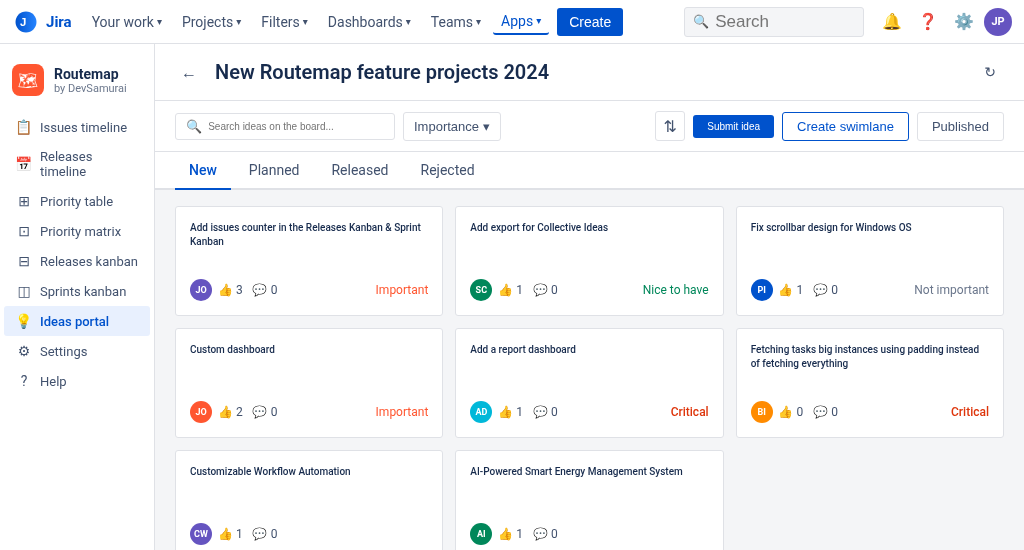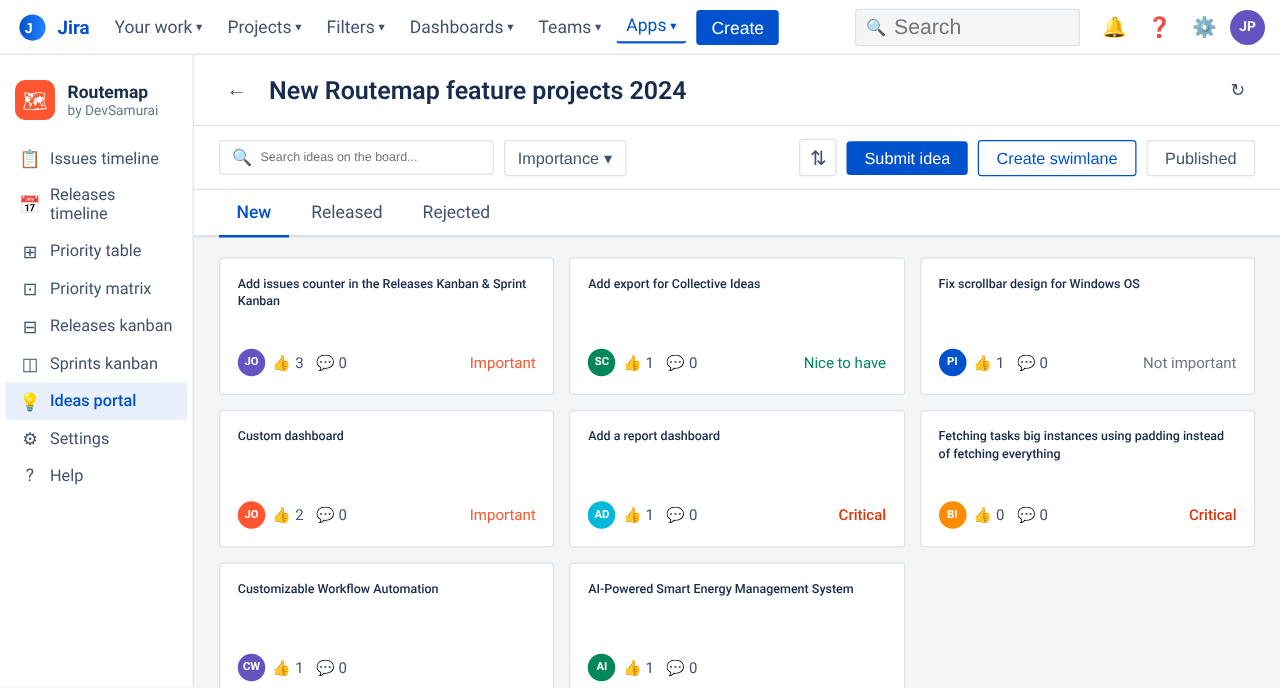--- a/index.html
+++ b/index.html
@@ -44,21 +44,21 @@
     .page-title { font-size: 20px; font-weight: 600; color: #172b4d; flex: 1; }
     .refresh-btn { width: 28px; height: 28px; border-radius: 50%; display: flex; align-items: center; justify-content: center; cursor: pointer; color: #42526e; font-size: 14px; }
 
     
     .toolbar { background: #fff; padding: 10px 20px; display: flex; align-items: center; gap: 8px; border-bottom: 1px solid #dfe1e6; }
     .search-box { display: flex; align-items: center; background: #fff; border: 1px solid #dfe1e6; border-radius: 3px; padding: 5px 10px; gap: 6px; width: 220px; }
     .search-box input { border: none; background: transparent; outline: none; font-size: 10px; color: #0f172a; width: 100%; }
     .importance-btn { display: flex; align-items: center; gap: 4px; padding: 6px 10px; border: 1px solid #dfe1e6; border-radius: 3px; background: #fff; cursor: pointer; font-size: 13px; color: #42526e; }
     .toolbar-spacer { flex: 1; }
     .sort-btn { width: 30px; height: 30px; display: flex; align-items: center; justify-content: center; cursor: pointer; color: #42526e; border: 1px solid #dfe1e6; border-radius: 3px; background: #fff; }
-    .submit-btn { background: #0052cc; color: #fff; border: none; border-radius: 3px; padding: 6px 14px; font-size: 13px; font-weight: 500; cursor: pointer; }
+    .submit-btn { background: #0052cc; color: #fff; border: none; border-radius: 3px; padding: 6px 14px; font-size: 10px; font-weight: 500; cursor: pointer; }
     .swimlane-btn { background: #fff; color: #0052cc; border: 1px solid #0052cc; border-radius: 3px; padding: 6px 14px; font-size: 13px; font-weight: 500; cursor: pointer; }
     .published-btn { background: #fff; color: #42526e; border: 1px solid #dfe1e6; border-radius: 3px; padding: 6px 14px; font-size: 13px; font-weight: 500; cursor: pointer; }
 
     
     .tabs { background: #fff; border-bottom: 2px solid #dfe1e6; padding: 0 20px; display: flex; gap: 4px; }
     .tab { padding: 10px 14px; cursor: pointer; font-size: 14px; color: #42526e; border-bottom: 2px solid transparent; margin-bottom: -2px; }
     .tab.active { color: #0052cc; border-bottom-color: #0052cc; font-weight: 500; }
 
     
     .board { padding: 16px 20px; display: grid; grid-template-columns: repeat(3, 1fr); gap: 12px; }
@@ -196,20 +196,21 @@
       </button>
       <div class="toolbar-spacer"></div>
       <div class="sort-btn" style="font-size:16px;">⇅</div>
       <button class="submit-btn">Submit idea</button>
       <button class="swimlane-btn">Create swimlane</button>
       <button class="published-btn">Published</button>
     </div>
 
     <div class="tabs">
       <div class="tab active">New</div>
+      <div class="tab">Planned</div>
       <div class="tab">Released</div>
       <div class="tab">Rejected</div>
     </div>
 
     <div class="board" id="board-grid">
     <div class="card">
     <div class="card-title">Add issues counter in the Releases Kanban &amp; Sprint Kanban</div>
     <div class="card-footer">
       <div class="card-avatar" style="background:#6554c0">JO</div>
       <div class="card-meta">

